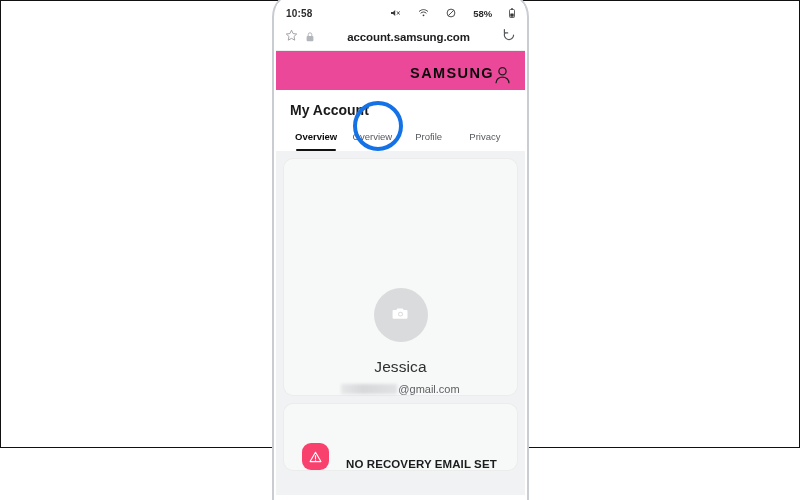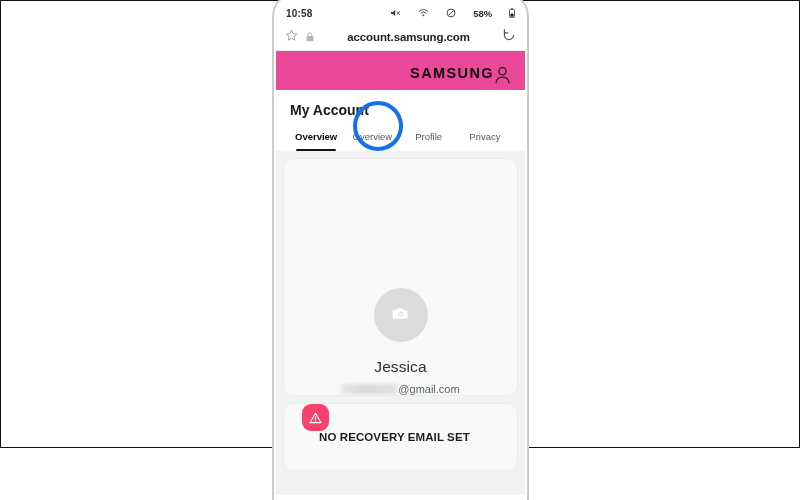--- a/index.html
+++ b/index.html
@@ -184,23 +184,22 @@
     width: 56px; height: 10px;
     background: linear-gradient(90deg,#e6e7e8,#d6d8da 40%,#e0e2e3);
     filter: blur(1.6px);
     margin-right: 1px;
     border-radius: 1px;
   }
 
   .alert-card {
     margin-top: 9px;
     height: 66px;
-    display: flex; align-items: flex-start;
+    display: flex; align-items: flex-end;
     padding: 0 18px;
-    flex-direction: column;
   }
   .alert-icon {
     width: 27px; height: 27px;
     border-radius: 9px;
     background: #f8416c;
     display: flex; align-items: center; justify-content: center;
     color: #ffffff;
     flex: 0 0 auto;
   }
   .alert-text {

